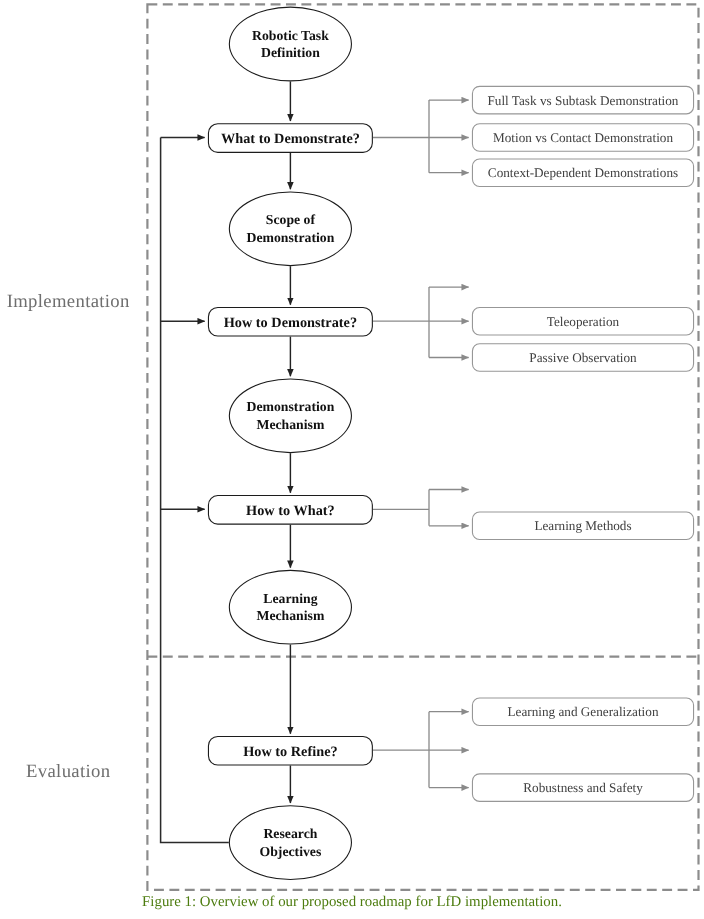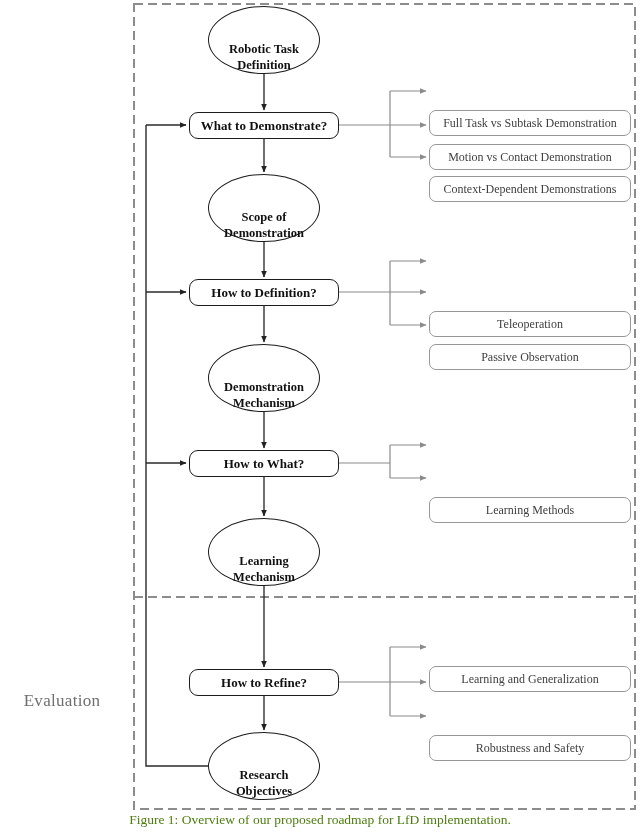--- a/index.html
+++ b/index.html
@@ -4,35 +4,35 @@
 <style>
   html,body{margin:0;padding:0;background:#ffffff;}
   .page{
     position:relative;width:640px;height:835px;background:#ffffff;
     font-family:"Liberation Serif","DejaVu Serif",serif;overflow:hidden;
   }
   .wires{position:absolute;left:0;top:0;}
   .ellipse{
     position:absolute;width:112px;height:68px;box-sizing:border-box;
     border:1.6px solid #1c1c1c;border-radius:50%;background:#ffffff;
-    display:flex;align-items:flex-end;justify-content:center;text-align:center;
+    display:flex;align-items:center;justify-content:center;text-align:center;
     font-weight:bold;font-size:12.5px;line-height:1.3;color:#111111;
   }
   .ellipse span{display:block;width:98px;}
   .qbox{
     position:absolute;left:189px;width:150px;height:27px;box-sizing:border-box;
     border:1.6px solid #1c1c1c;border-radius:9px;background:#ffffff;
     display:flex;align-items:center;justify-content:center;
     font-weight:bold;font-size:13px;color:#111111;
   }
   .bbox{
     position:absolute;left:429px;width:202px;height:26px;box-sizing:border-box;
     border:1.2px solid #979797;border-radius:7px;background:#ffffff;
     display:flex;align-items:center;justify-content:center;
-    font-size:12px;color:#404040;margin-top:32px;
+    font-size:12px;color:#404040;
   }
   .section-label{
     position:absolute;left:0;width:124px;text-align:center;
     font-size:17px;color:#6f6f6f;letter-spacing:0.3px;
   }
   .caption{
     position:absolute;left:0;top:812px;width:640px;text-align:center;
     font-size:13.5px;color:#4d7c0f;
   }
 </style>
@@ -91,40 +91,41 @@
     </g>
 
     <g stroke="#2a2a2a" stroke-width="1.4" fill="none">
       <path d="M208 766 H146 V125"></path>
       <path d="M146 125 H186" marker-end="url(#mb)"></path>
       <path d="M146 292 H186" marker-end="url(#mb)"></path>
       <path d="M146 463 H186" marker-end="url(#mb)"></path>
     </g>
   </svg>
 
+  <div class="section-label" style="top:264px">Implementation</div>
   <div class="section-label" style="top:691px">Evaluation</div>
 
   <div class="ellipse" style="left:208px;top:6px">
     <span>Robotic Task Definition</span>
   </div>
   <div class="ellipse" style="left:208px;top:174px">
     <span>Scope of Demonstration</span>
   </div>
   <div class="ellipse" style="left:208px;top:344px">
     <span>Demonstration Mechanism</span>
   </div>
   <div class="ellipse" style="left:208px;top:518px">
     <span>Learning Mechanism</span>
   </div>
   <div class="ellipse" style="left:208px;top:732px">
     <span>Research Objectives</span>
   </div>
 
   <div class="qbox" style="top:112px">What to Demonstrate?</div>
-  <div class="qbox" style="top:279px">How to Definition?</div>
+  <div class="qbox" style="top:279px">How to Demonstrate?</div>
   <div class="qbox" style="top:450px">How to What?</div>
   <div class="qbox" style="top:669px">How to Refine?</div>
 
   <div class="bbox" style="top:78px">Full Task vs Subtask Demonstration</div>
   <div class="bbox" style="top:112px">Motion vs Contact Demonstration</div>
   <div class="bbox" style="top:144px">Context-Dependent Demonstrations</div>
 
   <div class="bbox" style="top:279px">Teleoperation</div>
   <div class="bbox" style="top:312px">Passive Observation</div>
 

